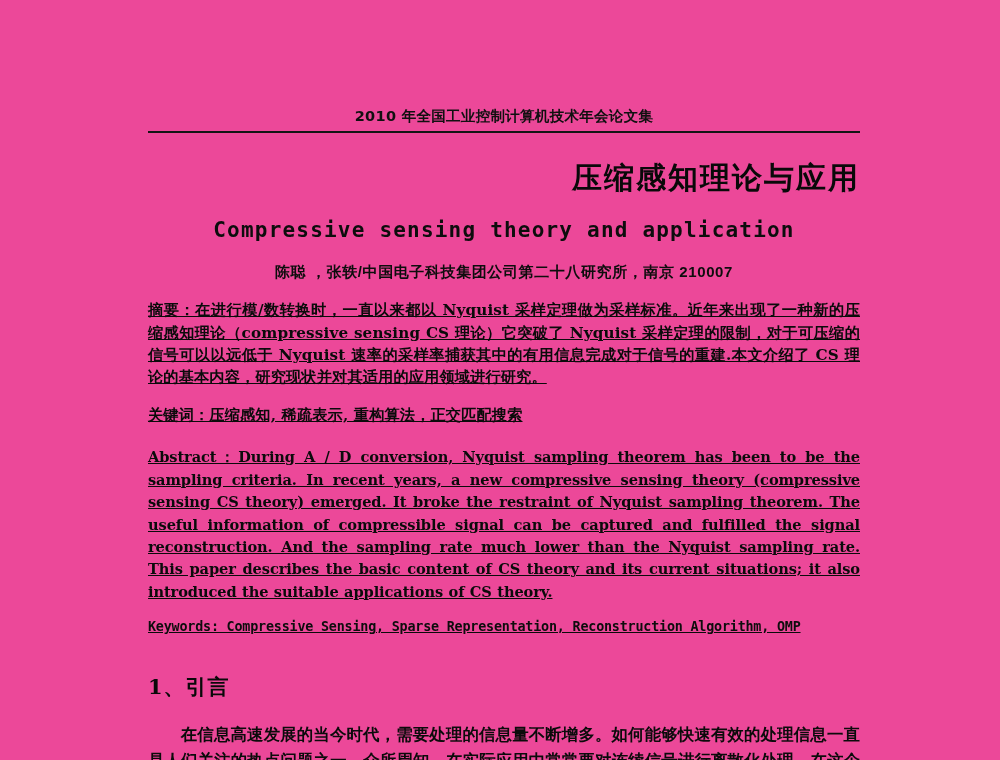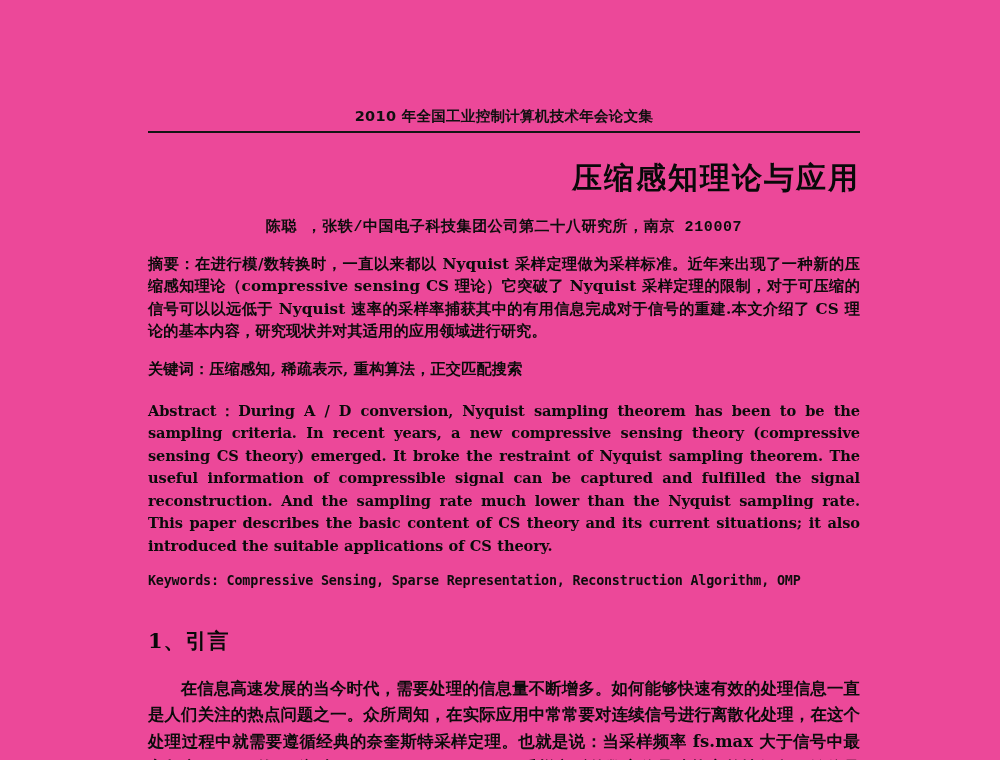--- a/index.html
+++ b/index.html
@@ -67,30 +67,31 @@
     font-family: "DejaVu Sans Mono", "Liberation Mono", monospace;
     font-weight: bold;
     font-size: 21px;
     letter-spacing: 1.2px;
     color: #0d0d0d;
     line-height: 1.25;
   }
   .authors {
     margin-top: 20px;
     text-align: center;
-    font-family: Liberation Mono, monospace;
+    font-family: Liberation Sans, sans-serif;
     font-weight: bold;
     font-size: 15px;
     letter-spacing: 0.6px;
     color: #0d0d0d;
   }
 
   
   .abs-block {
     margin-top: 17px;
+    text-decoration: underline;
   }
   .abs-cn {
     font-family: "DejaVu Serif", "Liberation Serif", serif;
     font-weight: bold;
     font-size: 15.2px;
     line-height: 1.47;
     text-align: justify;
     text-justify: inter-character;
     letter-spacing: 0.15px;
     color: #0b0b0b;
@@ -151,20 +152,21 @@
 <body>
 
 <div class="page">
   <div class="content">
 
     <div class="runhead">2010 年全国工业控制计算机技术年会论文集</div>
     <div class="runhead-rule"></div>
 
     <h1 class="title-cn">压缩感知理论与应用</h1>
 
+    <h2 class="title-en">Compressive sensing theory and application</h2>
 
     <div class="authors">陈聪 ，张轶/中国电子科技集团公司第二十八研究所，南京 210007</div>
 
     <div class="abs-block">
       <p class="abs-cn">摘要：在进行模/数转换时，一直以来都以 Nyquist 采样定理做为采样标准。近年来出现了一种新的压缩感知理论（compressive sensing CS 理论）它突破了 Nyquist 采样定理的限制，对于可压缩的信号可以以远低于 Nyquist 速率的采样率捕获其中的有用信息完成对于信号的重建.本文介绍了 CS 理论的基本内容，研究现状并对其适用的应用领域进行研究。</p>
       <p class="kw-cn">关键词：压缩感知, 稀疏表示, 重构算法，正交匹配搜索</p>
       <p class="abs-en">Abstract：During A / D conversion, Nyquist sampling theorem has been to be the sampling criteria. In recent years, a new compressive sensing theory (compressive sensing CS theory) emerged. It broke the restraint of Nyquist sampling theorem. The useful information of compressible signal can be captured and fulfilled the signal reconstruction. And the sampling rate much lower than the Nyquist sampling rate. This paper describes the basic content of CS theory and its current situations; it also introduced the suitable applications of CS theory.</p>
       <p class="kw-en">Keywords: Compressive Sensing, Sparse Representation, Reconstruction Algorithm, OMP</p>
     </div>
 

